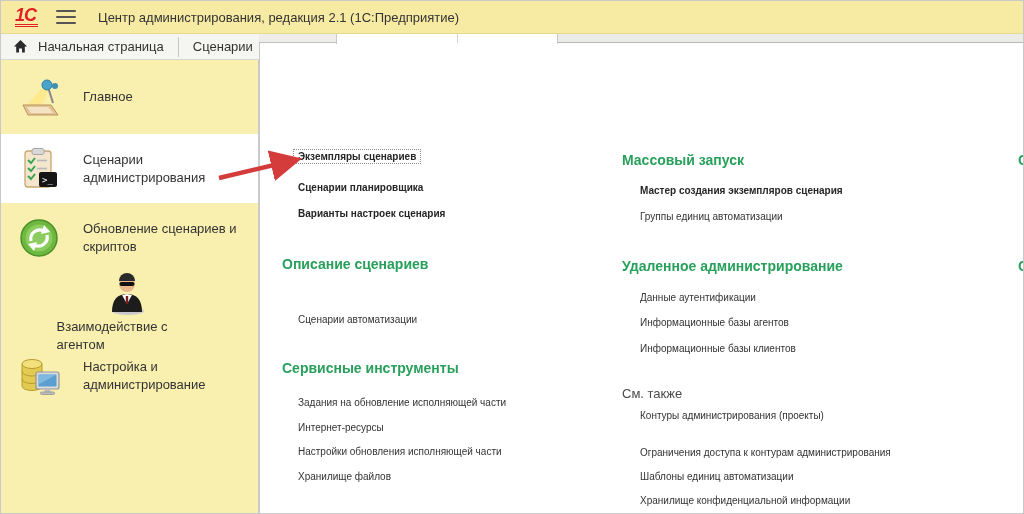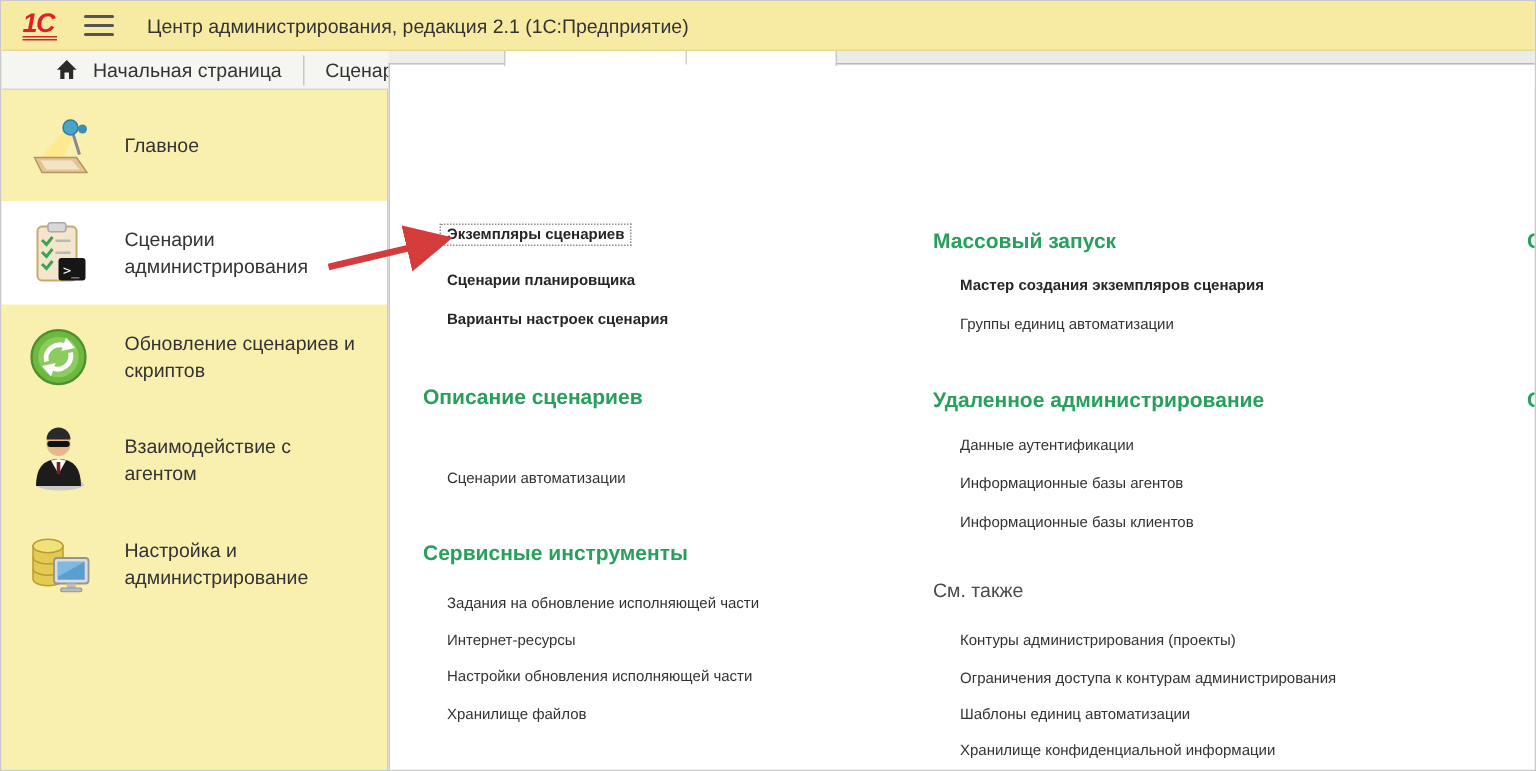--- a/index.html
+++ b/index.html
@@ -18,34 +18,34 @@
   .burger { margin-left:18px; width:20px; height:14px; display:flex;
     flex-direction:column; justify-content:space-between; cursor:pointer; }
   .burger span { display:block; height:2px; background:#555; border-radius:1px; }
   .win-title { margin-left:22px; font-size:13px; color:#333; }
 
   
   .tabbar { position:absolute; left:0; top:33px; width:1024px; height:26px;
     background:#f5f5f1; border-bottom:1px solid #d6d6d2; display:flex; }
   .tab { display:flex; align-items:center; font-size:13px; color:#333;
     padding:0 14px; cursor:pointer; height:100%; }
-  .tab-home { padding-left:12px;margin-left:24px; }
+  .tab-home { padding-left:12px; }
   .tab-home .home-ic { margin-right:10px; display:inline-flex; }
   .tab-sep { width:1px; height:20px; background:#c7c7c4; align-self:center; }
 
   
   .sidebar { position:absolute; left:0; top:59px; width:258px; height:455px;
     background:#f9f0b0; border-right:1px solid #cccccc; }
   .side-row { display:flex; align-items:center; padding-left:16px; cursor:pointer; }
   .side-row .s-icon { width:46px; height:46px; flex:0 0 46px; margin-right:20px; }
   .side-row .s-label { font-size:13px; color:#333; width:162px; line-height:18px; }
   .r1 { height:74px; }
   .r2 { height:69px; background:#ffffff; }
   .r3 { height:69px; }
-  .r4 { height:69px; }
+  .r4 { height:69px;flex-direction:column; }
   .r5 { height:69px; }
 
   
   .strip-gray-left { position:absolute; left:258px; top:33px; width:77px; height:9px;
     background:#eeede9; border-bottom:1px solid #c2c2c0; z-index:6; }
   .notch { position:absolute; left:335px; top:33px; width:222px; height:10px;
     background:#ffffff; border-left:1px solid #c8c8c8; border-right:1px solid #c8c8c8;
     z-index:6; }
   .notch-div { position:absolute; left:120px; top:0; width:1px; height:9px; background:#d2d2d0; }
   .strip-gray-right { position:absolute; left:557px; top:33px; width:467px; height:9px;
@@ -202,21 +202,21 @@
     <span class="mh" style="left:362px; top:109px;">Массовый запуск</span>
     <span class="mi mi-bold" style="left:380px; top:141px;">Мастер создания экземпляров сценария</span>
     <span class="mi" style="left:380px; top:167px;">Группы единиц автоматизации</span>
 
     <span class="mh" style="left:362px; top:215px;">Удаленное администрирование</span>
     <span class="mi" style="left:380px; top:248px;">Данные аутентификации</span>
     <span class="mi" style="left:380px; top:273px;">Информационные базы агентов</span>
     <span class="mi" style="left:380px; top:299px;">Информационные базы клиентов</span>
 
     <span class="see-also" style="left:362px; top:344px;">См. также</span>
-    <span class="mi" style="left:380px; top:378px;">Контуры администрирования (проекты)</span>
+    <span class="mi" style="left:380px; top:366px;">Контуры администрирования (проекты)</span>
     <span class="mi" style="left:380px; top:403px;">Ограничения доступа к контурам администрирования</span>
     <span class="mi" style="left:380px; top:427px;">Шаблоны единиц автоматизации</span>
     <span class="mi" style="left:380px; top:451px;">Хранилище конфиденциальной информации</span>
 
     <span class="mh" style="left:758px; top:109px;">Сл</span>
     <span class="mh" style="left:758px; top:215px;">Сл</span>
   </div>
 
   <svg class="anno-arrow" width="100" height="40" viewBox="0 0 100 40">
     <defs>

